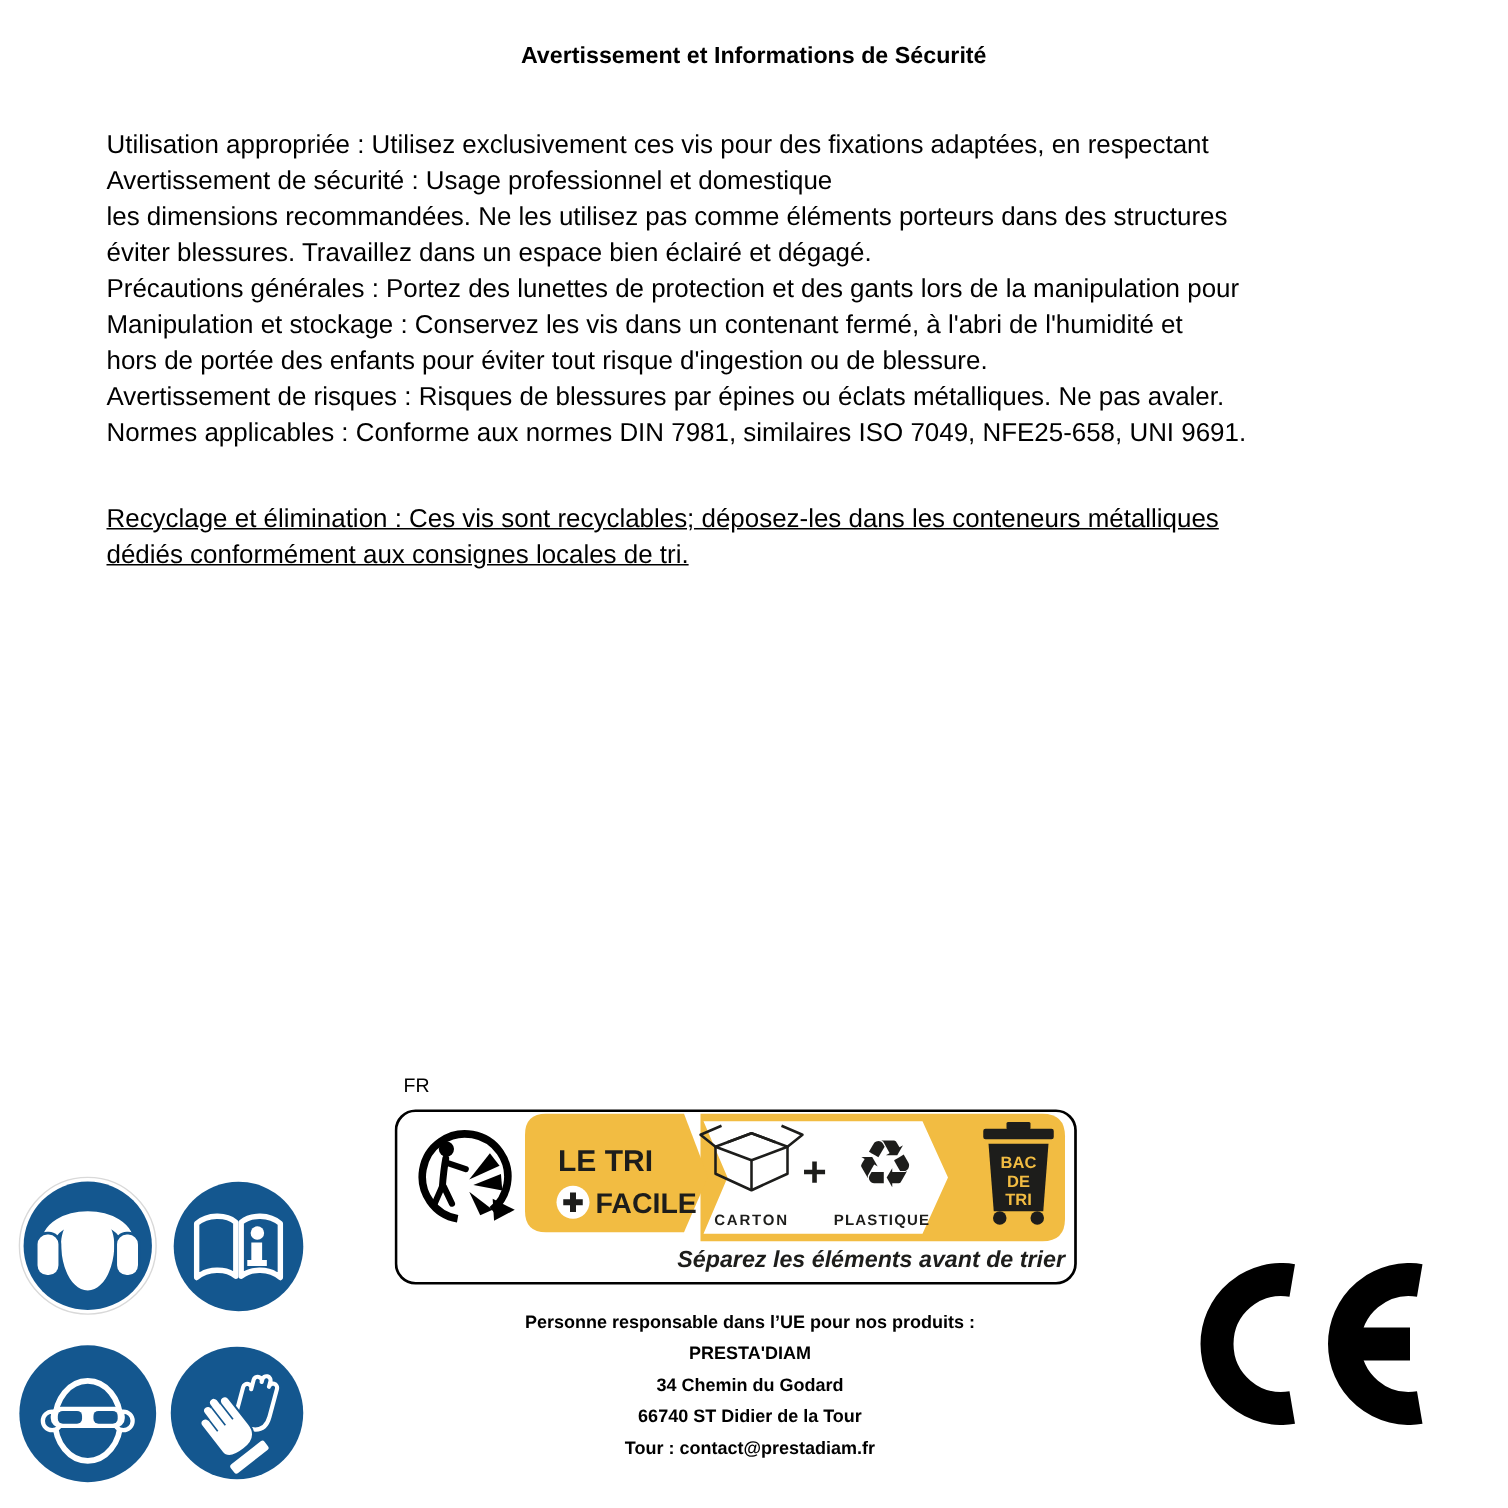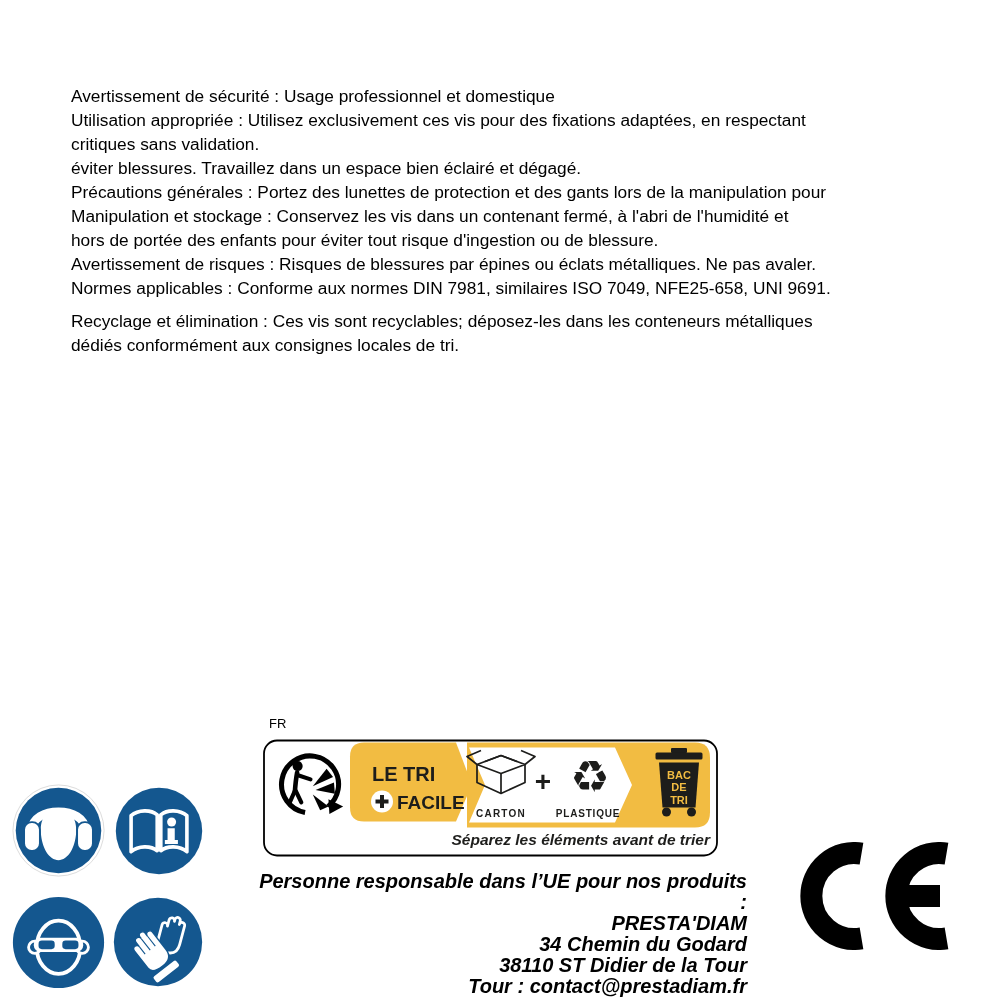--- a/index.html
+++ b/index.html
@@ -1,44 +1,45 @@
 <!DOCTYPE html>
 <html><head>
 <meta charset="utf-8">
 <style>
   html,body{margin:0;padding:0;background:#fff;}
   body{width:1005px;height:1005px;position:relative;font-family:"Liberation Sans",sans-serif;color:#000;overflow:hidden;}
   .page{position:absolute;inset:0;background:#fff;}
   .title{position:absolute;top:29px;left:0;width:1005px;text-align:center;font-size:15.5px;font-weight:bold;}
   .body-text{position:absolute;left:71px;top:84px;width:900px;font-size:17.3px;line-height:24px;}
   .body-text div{white-space:nowrap;height:24px;}
-  .recycling-block{margin-top:9px;}
+  .recycling-block{margin-top:33px;text-decoration:underline;}
   .fr-label{position:absolute;left:269px;top:716px;font-size:13px;font-weight:normal;}
   .banner{position:absolute;left:263px;top:739px;width:362px;height:118px;}
   .banner svg{display:block;}
   .banner text{font-family:"Liberation Sans",sans-serif;}
   .recycle-glyph{font-family:"DejaVu Sans",sans-serif;}
   .safety-icon{position:absolute;}
   .icon-ear{left:12px;top:784px;width:93px;height:93px;}
   .icon-manual{left:114px;top:786px;width:90px;height:90px;}
   .icon-eye{left:11px;top:895px;width:95px;height:95px;}
   .icon-gloves{left:112px;top:896px;width:92px;height:92px;}
-  .company{position:absolute;left:253px;top:871px;width:494px;text-align:right;font-size:20px;font-weight:bold;line-height:21px;font-style:italic;}
+  .company{position:absolute;left:253px;top:871px;width:494px;text-align:center;font-size:12px;font-weight:bold;line-height:21px;}
   .ce{position:absolute;left:800px;top:842px;width:150px;height:108px;}
 </style>
 </head>
 <body>
 
 <div class="page">
 
+  <div class="title">Avertissement et Informations de Sécurité</div>
 
   <div class="body-text">
+    <div>Utilisation appropriée : Utilisez exclusivement ces vis pour des fixations adaptées, en respectant</div>
     <div>Avertissement de sécurité : Usage professionnel et domestique</div>
-    <div>Utilisation appropriée : Utilisez exclusivement ces vis pour des fixations adaptées, en respectant</div>
-    <div>critiques sans validation.</div>
+    <div>les dimensions recommandées. Ne les utilisez pas comme éléments porteurs dans des structures</div>
     <div>éviter blessures. Travaillez dans un espace bien éclairé et dégagé.</div>
     <div>Précautions générales : Portez des lunettes de protection et des gants lors de la manipulation pour</div>
     <div>Manipulation et stockage : Conservez les vis dans un contenant fermé, à l'abri de l'humidité et</div>
     <div>hors de portée des enfants pour éviter tout risque d'ingestion ou de blessure.</div>
     <div>Avertissement de risques : Risques de blessures par épines ou éclats métalliques. Ne pas avaler.</div>
     <div>Normes applicables : Conforme aux normes DIN 7981, similaires ISO 7049, NFE25-658, UNI 9691.</div>
     <div class="recycling-block">
       <div>Recyclage et élimination : Ces vis sont recyclables; déposez-les dans les conteneurs métalliques</div>
       <div>dédiés conformément aux consignes locales de tri.</div>
     </div>
@@ -149,21 +150,21 @@
         <path d="M37 48 V58 M44 42 V58 M51 44 V58" stroke="#14578f" stroke-width="1.2" fill="none"></path>
         <rect x="28" y="83" width="31" height="8" rx="2" fill="#fff"></rect>
       </g>
     </svg>
   </div>
 
   <div class="company">
     <div>Personne responsable dans l’UE pour nos produits :</div>
     <div>PRESTA'DIAM</div>
     <div>34 Chemin du Godard</div>
-    <div>38110 ST Didier de la Tour</div>
+    <div>66740 ST Didier de la Tour</div>
     <div>Tour : contact@prestadiam.fr</div>
   </div>
 
   <div class="ce">
     <svg width="150" height="108" viewBox="0 0 150 108">
       <path d="M61.5 11.6 A43 43 0 1 0 61.5 96.4" fill="none" stroke="#000" stroke-width="22"></path>
       <path d="M146.5 11.6 A43 43 0 1 0 146.5 96.4" fill="none" stroke="#000" stroke-width="22"></path>
       <rect x="107" y="43" width="33" height="22" fill="#000"></rect>
     </svg>
   </div>

